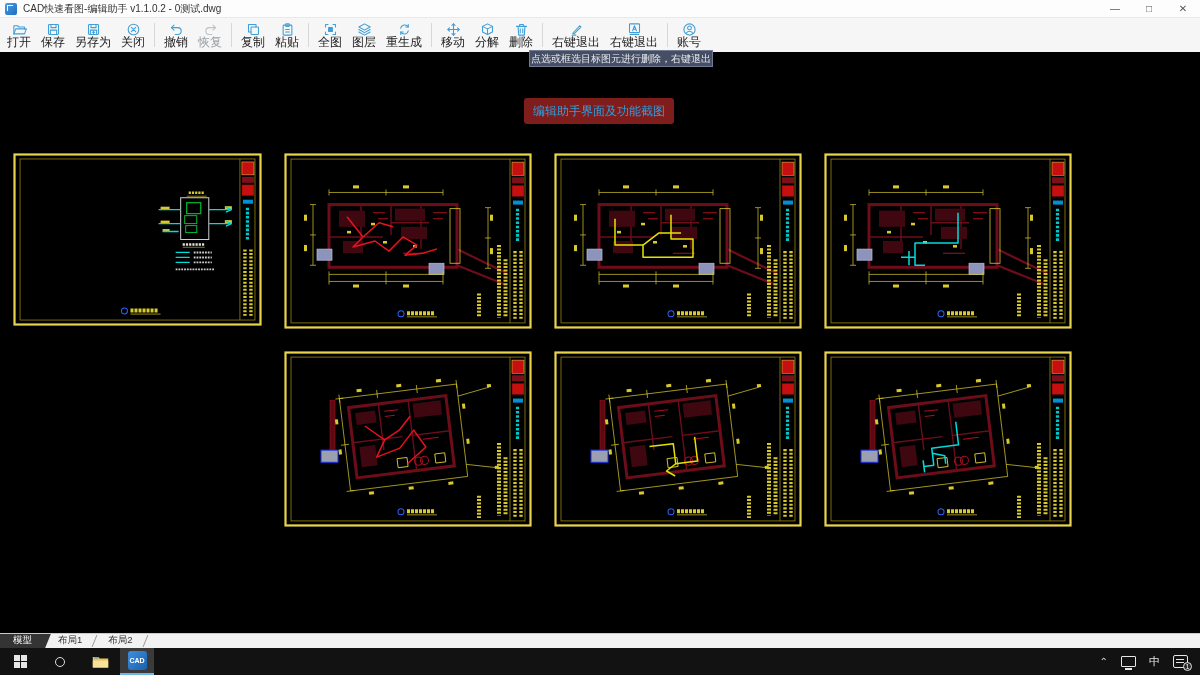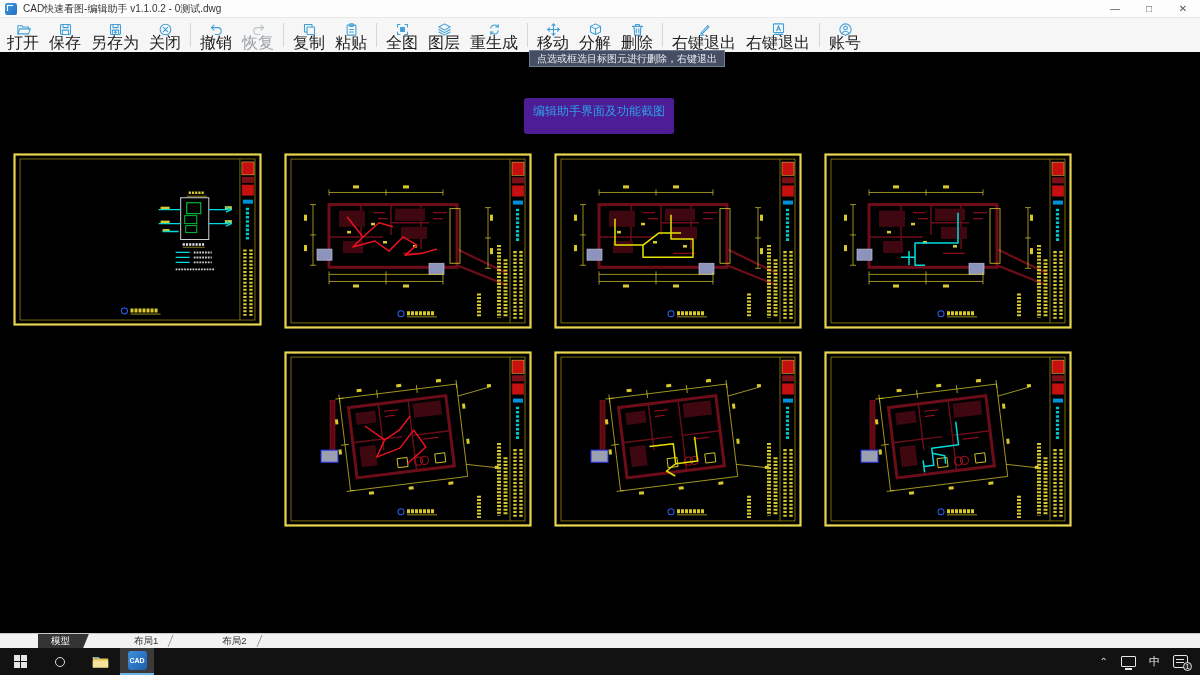--- a/index.html
+++ b/index.html
@@ -19,40 +19,40 @@
   .win-ctrls .wc { width:34px; display:flex; align-items:center; justify-content:center;
     color:#555; font-size:10px; cursor:default; }
 
   
   .toolbar { position:absolute; top:18px; left:0; right:0; height:34px;
     background:#f6f6f6; display:flex; align-items:center; padding-left:2px; }
   .tbtn { display:flex; flex-direction:column; align-items:center; justify-content:center;
     min-width:34px; padding:0 5px; height:34px; }
   .tbtn svg { width:17px; height:15px; stroke:#3f9fd8; fill:none; stroke-width:1.7;
     stroke-linecap:round; stroke-linejoin:round; }
-  .tbtn span { font-size:16px; color:#222; line-height:11px; white-space:nowrap; }
+  .tbtn span { font-size:12px; color:#222; line-height:11px; white-space:nowrap; }
   .tbtn.disabled svg { stroke:#b9c3ca; }
   .tbtn.disabled span { color:#9aa1a7; }
   .tsep { width:1px; height:24px; background:#d7d7d7; margin:0 4px; }
 
   
   .canvas { position:absolute; top:52px; left:0; width:1200px; height:581px; background:#000; }
   .tooltip { position:absolute; left:529px; top:-2px; height:17px; line-height:15px;
-    padding:0 7px; background:#454e63; border:1px solid #717a93; color:#e9ebf2; font-size:10px; }
-  .overlay-btn { position:absolute; left:524px; top:46px; width:150px; height:36px;
-    background:#4c1d95; border-radius:3px; color:#2e9fe0; font-size:12px; text-align:center;
+    padding:0 1px; background:#454e63; border:1px solid #717a93; color:#e9ebf2; font-size:10px; }
+  .overlay-btn { position:absolute; left:524px; top:46px; width:150px; height:26px;
+    background:#7f1d1d; border-radius:3px; color:#2e9fe0; font-size:12px; text-align:center;
     line-height:26px; box-shadow:0 1px 4px rgba(0,0,0,.6); }
 
   .thumb { position:absolute; background:#000; }
   .thumb svg { width:100%; height:100%; display:block; }
 
   
   .tabbar { position:absolute; top:633px; left:0; right:0; height:15px; background:#f2f2f2;
     display:flex; align-items:stretch; font-size:9.5px; border-top:1px solid #c9c9c9; }
-  .tab { position:relative; padding:0 13px; display:flex; align-items:center; color:#333;margin-left:38px; }
+  .tab { position:relative; padding:0 13px; display:flex; color:#333; }
   .tab.active { background:#343434; color:#fff; }
   .tab:not(.active)::after { content:""; position:absolute; right:0; top:1px; bottom:1px;
     width:1px; background:#9a9a9a; transform:skewX(-22deg); }
   .tab.active::after { content:""; position:absolute; right:-3px; top:0; bottom:0; width:6px;
     background:#343434; transform:skewX(-22deg); }
 
   
   .taskbar { position:absolute; top:648px; left:0; right:0; height:27px; background:#121212;
     display:flex; align-items:center; }
   .tb-cell { width:40px; height:27px; display:flex; align-items:center; justify-content:center; }

